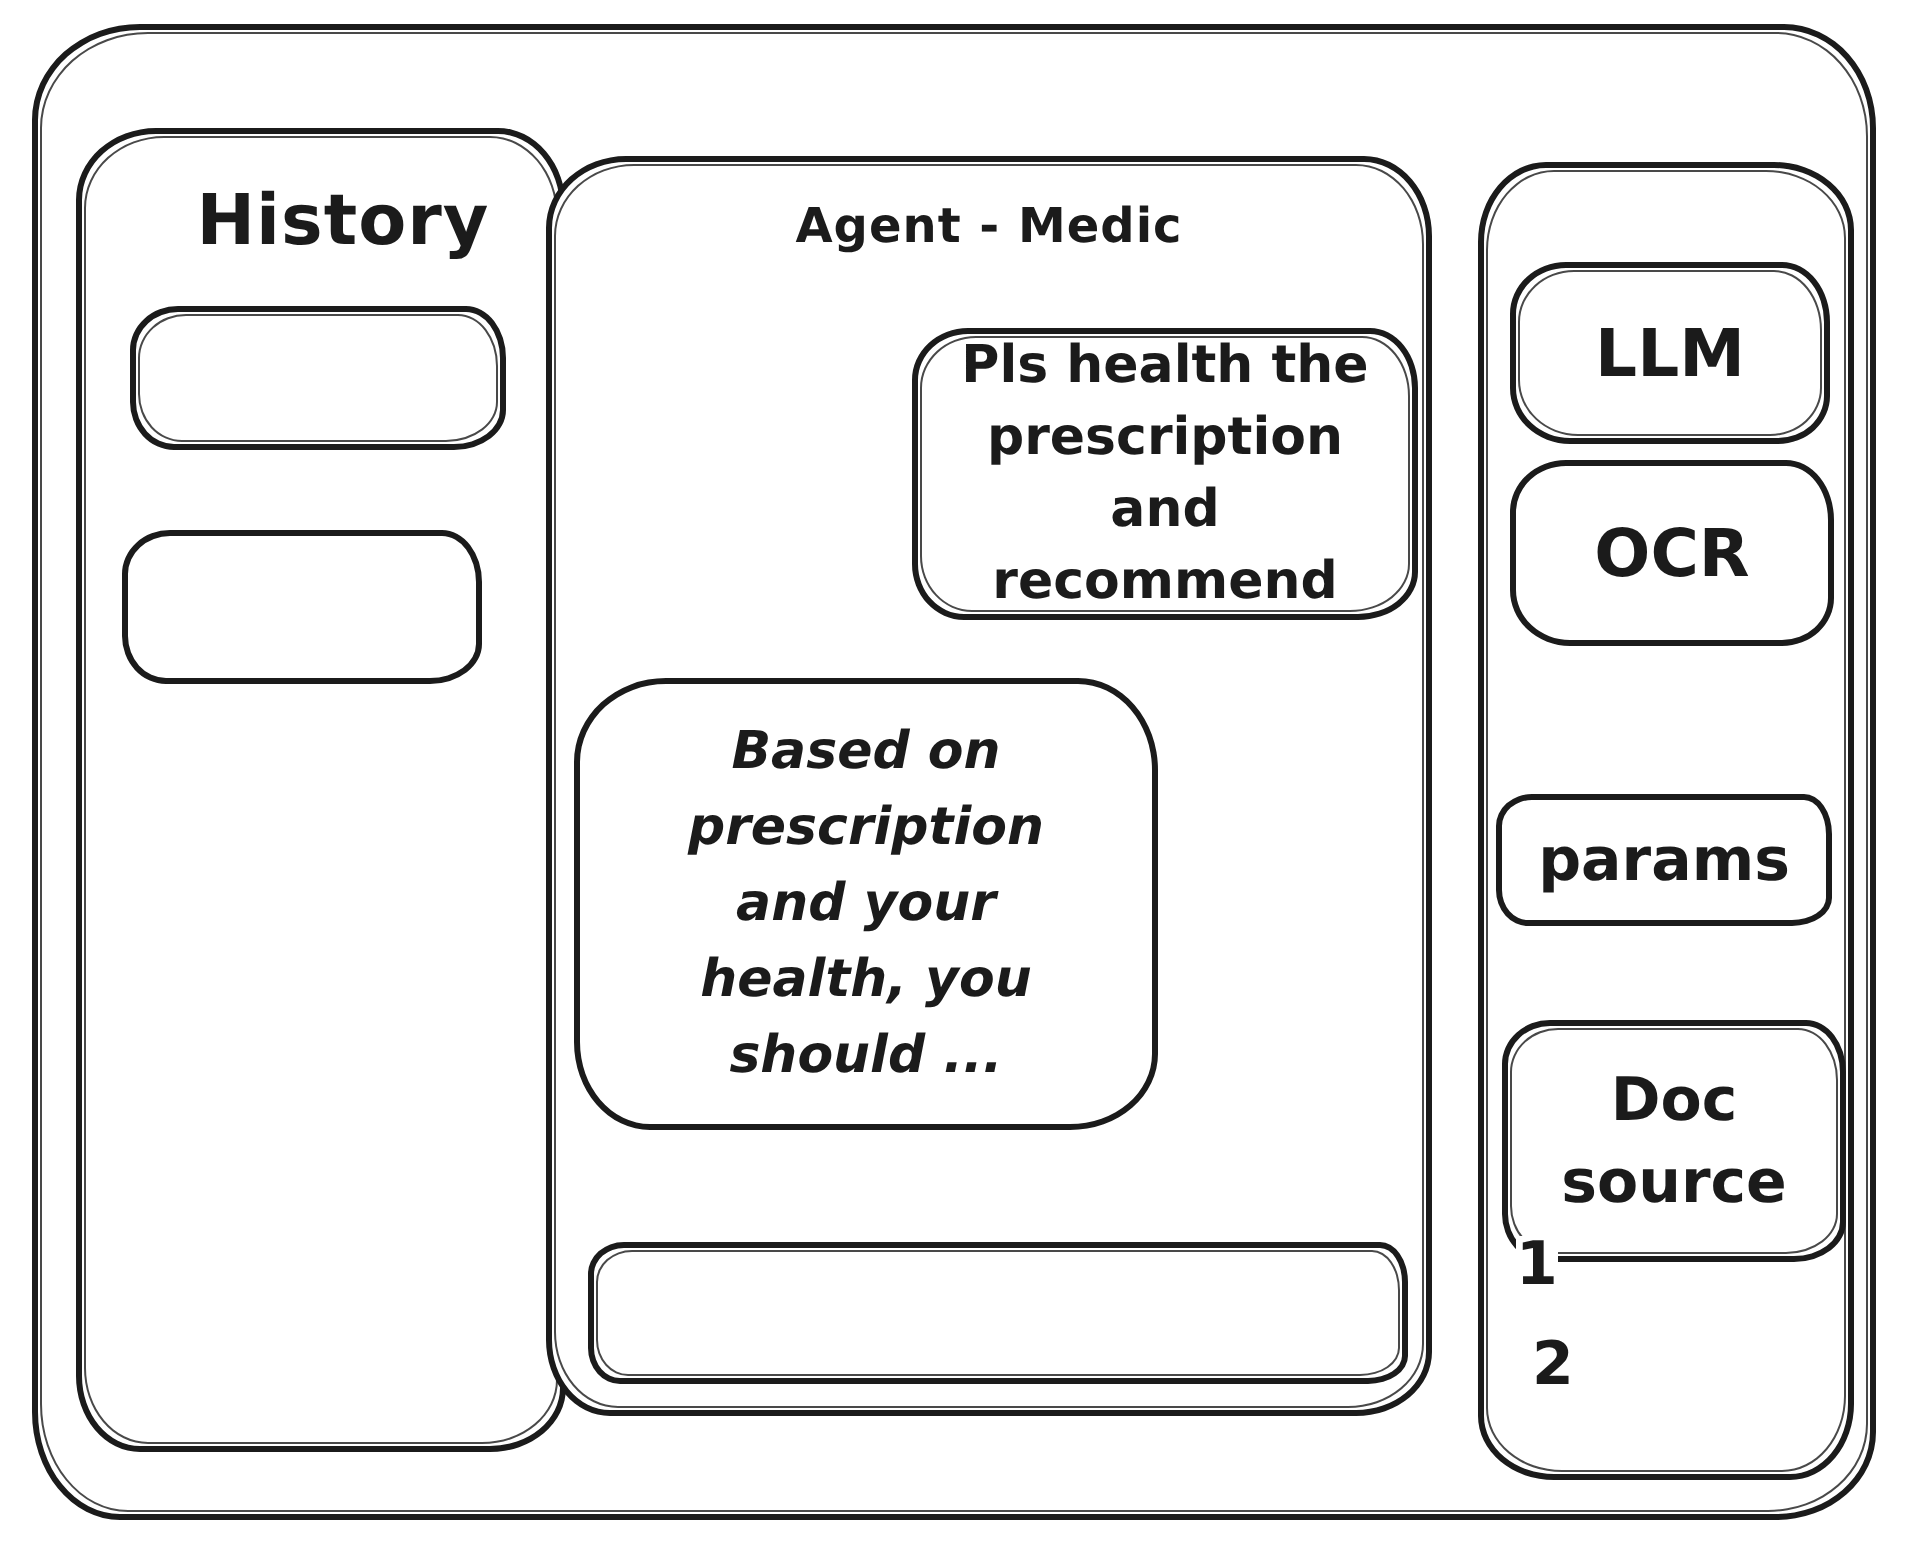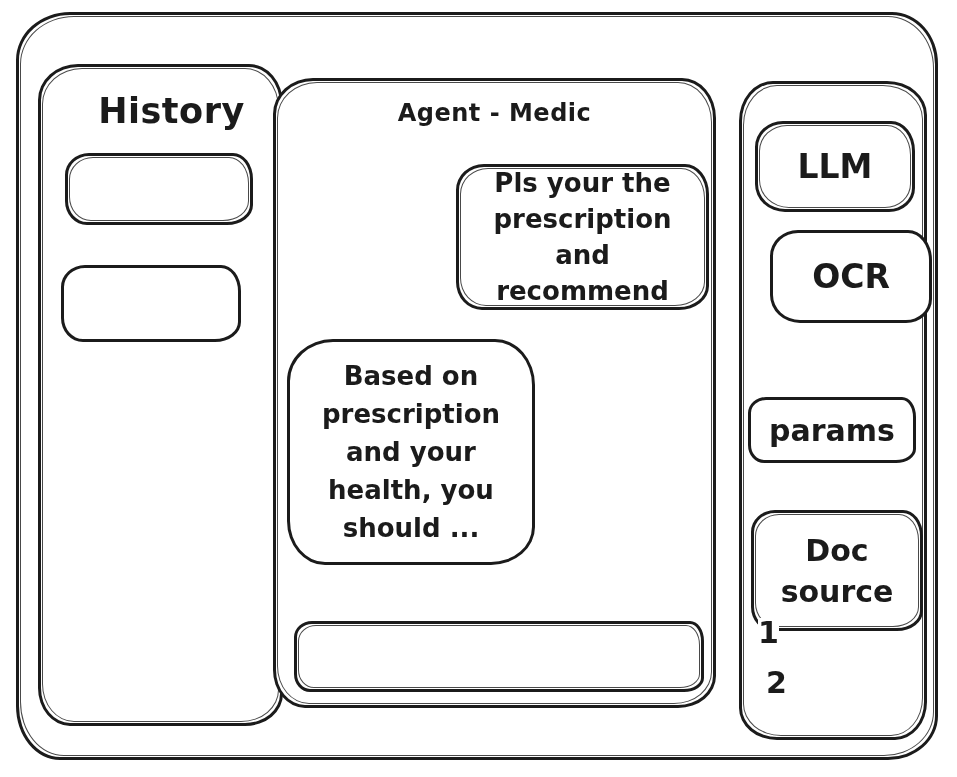--- a/index.html
+++ b/index.html
@@ -79,36 +79,36 @@
 
 <aside class="abs sk dbl r-panel" style="left:38px;top:64px;width:245px;height:662px;">
   <div class="abs title" style="left:0;right:0;top:24px;font-size:35px;padding-left:22px;">History</div>
   <div class="abs sk dbl r-box2" style="left:24px;top:86px;width:188px;height:72px;"></div>
   <div class="abs sk r-box2" style="left:20px;top:198px;width:180px;height:77px;"></div>
 </aside>
 
 <main class="abs sk dbl r-panel" style="left:273px;top:78px;width:443px;height:630px;">
   <div class="abs title" style="left:0;right:0;top:18px;font-size:24px;">Agent - Medic</div>
 
-  <div class="abs sk dbl r-bub bubble" style="left:180px;top:83px;width:253px;height:146px;font-size:26px;line-height:36px;">Pls your the
+  <div class="abs sk dbl r-bub bubble" style="left:180px;top:83px;width:253px;height:146px;font-size:26px;line-height:36px;">Pls health the
 prescription
 and recommend</div>
 
-  <div class="abs sk r-bub-big bubble" style="left:11px;top:258px;width:248px;height:226px;font-size:26px;line-height:38px;">Based on
+  <div class="abs sk r-bub-big bubble" style="left:11px;top:258px;width:292px;height:226px;font-size:26px;line-height:38px;font-style:italic;">Based on
 prescription
 and your
 health, you
 should ...</div>
 
   <div class="abs sk dbl r-box" style="left:18px;top:540px;width:410px;height:71px;">
     <input id="msg-input" value="" placeholder="" style="">
   </div>
 </main>
 
 <aside class="abs sk dbl r-panel2" style="left:739px;top:81px;width:188px;height:659px;">
-  <button class="abs sk dbl r-btn" style="left:13px;top:37px;width:160px;height:91px;font-size:33px;">LLM</button>
-  <button class="abs sk r-btn" style="left:28px;top:146px;width:162px;height:93px;font-size:33px;">OCR</button>
+  <button class="abs sk dbl r-btn" style="left:13px;top:47px;width:160px;height:91px;font-size:33px;">LLM</button>
+  <button class="abs sk r-btn" style="left:13px;top:146px;width:162px;height:93px;font-size:33px;">OCR</button>
   <button class="abs sk r-box" style="left:6px;top:313px;width:168px;height:66px;font-size:30px;">params</button>
   <button class="abs sk dbl r-box2" style="left:9px;top:426px;width:172px;height:121px;font-size:30px;line-height:41px;">Doc
 source</button>
   <div class="abs docnum" style="left:16px;top:534px;">1</div>
   <div class="abs docnum" style="left:24px;top:584px;">2</div>
 </aside>
 
 </body></html>

